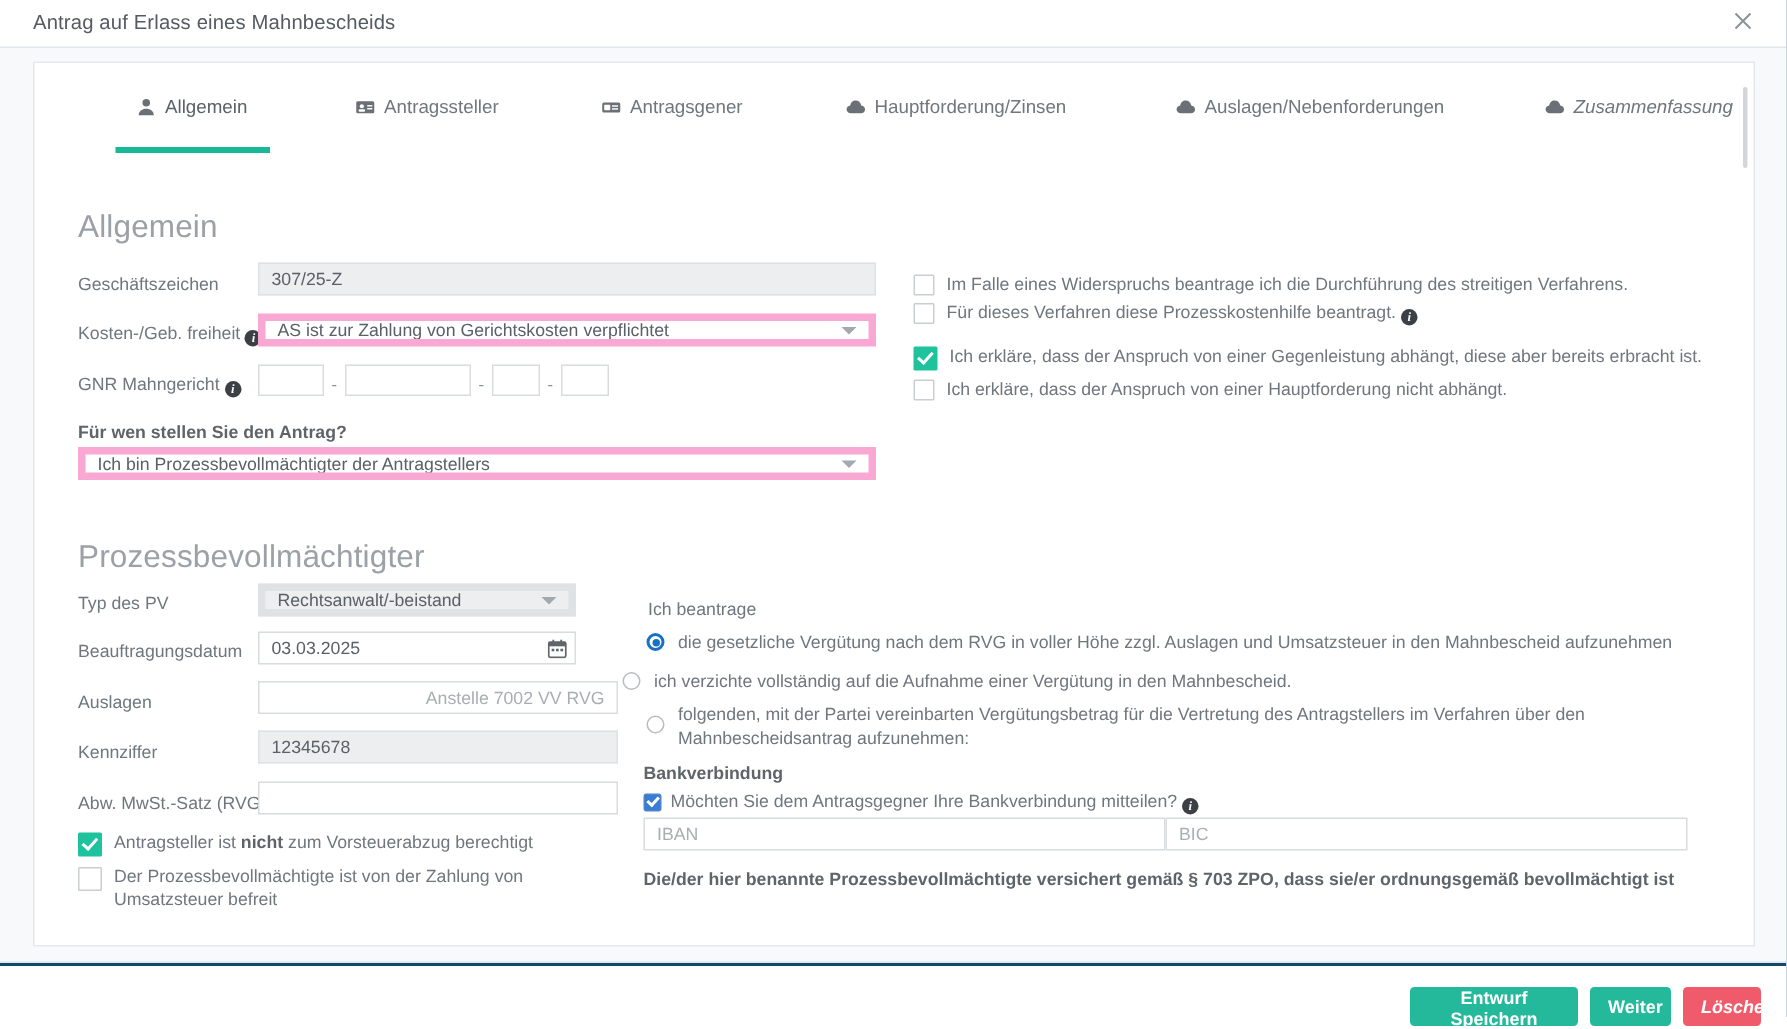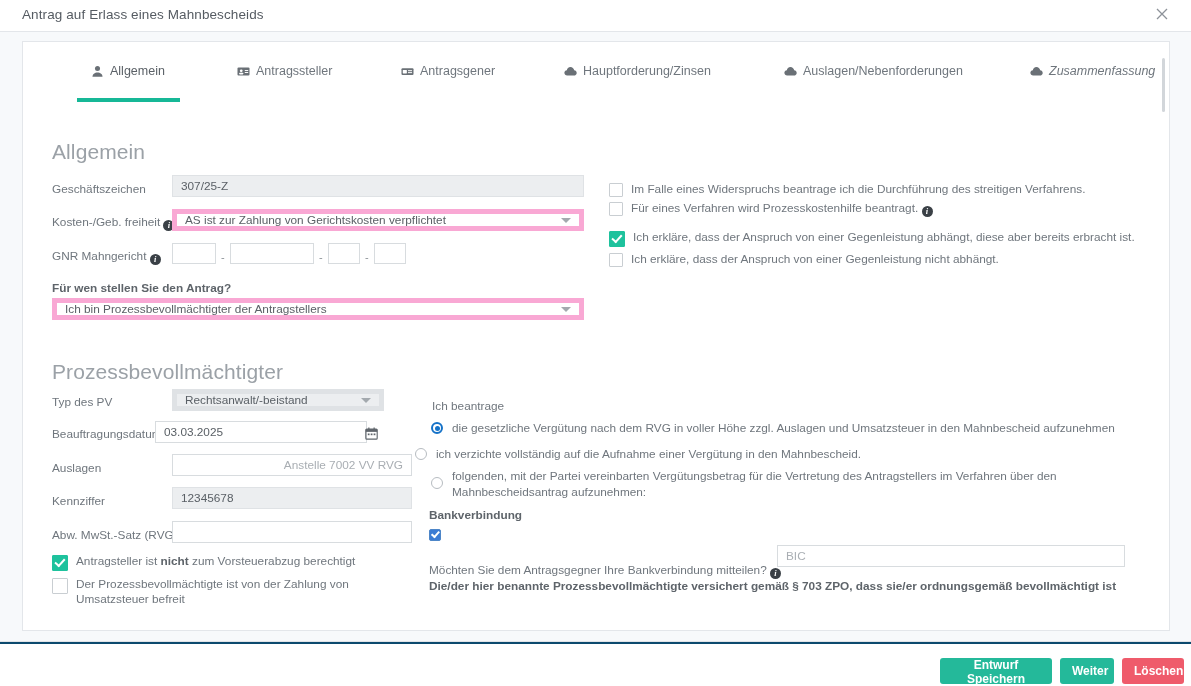--- a/index.html
+++ b/index.html
@@ -307,51 +307,51 @@
       <input class="inp" style="left: 351px; top: 201px; width: 32px; height: 21px;" value="">
 
       <div class="cbrow" style="left:586px; top:140px; width:540px;">
         <span class="cbox"></span>
         <span class="cb-txt">Im Falle eines Widerspruchs beantrage ich die Durchführung des streitigen Verfahrens.</span>
       </div>
 
       <div class="cbrow" style="left:586px; top:159px; width:540px;">
         <span class="cbox"></span>
         <span class="cb-txt">
-          <span>Für eines Verfahren wird Prozesskostenhilfe beantragt.</span>
+          <span>Für dieses Verfahren diese Prozesskostenhilfe beantragt.</span>
           <span class="info-ico">i</span>
         </span>
       </div>
 
       <div class="cbrow" style="left:586px; top:188px; width:540px;">
         <span class="cbox big on"></span>
         <span class="cb-txt">Ich erkläre, dass der Anspruch von einer Gegenleistung abhängt, diese aber bereits erbracht ist.</span>
       </div>
 
       <div class="cbrow" style="left:586px; top:210px; width:540px;">
         <span class="cbox"></span>
-        <span class="cb-txt">Ich erkläre, dass der Anspruch von einer Gegenleistung nicht abhängt.</span>
+        <span class="cb-txt">Ich erkläre, dass der Anspruch von einer Hauptforderung nicht abhängt.</span>
       </div>
 
       <div class="lbl-b" style="left:29px; top:239px;">Für wen stellen Sie den Antrag?</div>
       <div class="sel" style="left:29px; top:256px; width:532px; height:22px;">
         <span>Ich bin Prozessbevollmächtigter der Antragstellers</span>
         <span class="caret"></span>
       </div>
 
       <div class="sect-title" style="left:29px; top:318px;">Prozessbevollmächtigter</div>
 
       <div class="lbl" style="left:29px; top:353px;">Typ des PV</div>
       <div class="sel ro" style="left:149px; top:347px; width:212px; height:22px;">
         <span>Rechtsanwalt/-beistand</span>
         <span class="caret"></span>
       </div>
 
       <div class="lbl" style="left:29px; top:385px;">Beauftragungsdatum</div>
-      <input class="inp" style="left: 132px; top: 379px; width: 212px; height: 22px;" value="03.03.2025">
+      <input class="inp" style="left: 149px; top: 379px; width: 212px; height: 22px;" value="03.03.2025">
       <span class="cal-ico" style="left:342px; top:384px;">
         <svg width="13" height="13" viewBox="0 0 16 16" fill="none" aria-hidden="true">
           <rect x="1" y="2.6" width="14" height="12.4" rx="1.2" stroke="currentColor" stroke-width="1.4"></rect>
           <rect x="1" y="2.6" width="14" height="3.4" fill="currentColor"></rect>
           <rect x="4" y="0.6" width="1.5" height="3.2" fill="currentColor"></rect>
           <rect x="10.5" y="0.6" width="1.5" height="3.2" fill="currentColor"></rect>
           <rect x="3.4" y="8" width="2.2" height="2.1" fill="currentColor"></rect>
           <rect x="7" y="8" width="2.2" height="2.1" fill="currentColor"></rect>
           <rect x="10.6" y="8" width="2.2" height="2.1" fill="currentColor"></rect>
         </svg>
@@ -388,34 +388,35 @@
         <span class="rd-txt">ich verzichte vollständig auf die Aufnahme einer Vergütung in den Mahnbescheid.</span>
       </div>
 
       <div class="rdrow" style="left:408px; top:426px; width:710px;">
         <span class="radio" style="margin-top:9px;"></span>
         <span class="rd-txt">folgenden, mit der Partei vereinbarten Vergütungsbetrag für die Vertretung des Antragstellers im Verfahren über den Mahnbescheidsantrag aufzunehmen:</span>
       </div>
 
       <div class="lbl-b" style="left:406px; top:466px;">Bankverbindung</div>
 
-      <div class="cbrow" style="left:406px; top:485px; width:420px; gap:22px;flex-direction:column;">
+      <div class="cbrow" style="left:406px; top:485px; width:420px; gap:6px;">
         <span class="cbox nat"></span>
         <span class="cb-txt">
           <span>Möchten Sie dem Antragsgegner Ihre Bankverbindung mitteilen?</span>
           <span class="info-ico">i</span>
         </span>
       </div>
 
+      <input class="inp" style="left: 406px; top: 503px; width: 348px; height: 22px;" placeholder="IBAN">
       <input class="inp" style="left: 754px; top: 503px; width: 348px; height: 22px;" placeholder="BIC">
 
       <div class="lbl-b" style="left:406px; top:537px;">Die/der hier benannte Prozessbevollmächtigte versichert gemäß § 703 ZPO, dass sie/er ordnungsgemäß bevollmächtigt ist</div>
 
     </div>
   </div>
 
   <div class="footer">
     <button class="btn green" style="left:940px; width:112px;">Entwurf Speichern</button>
     <button class="btn green" style="left:1060px; width:54px;">Weiter</button>
-    <button class="btn red" style="left:1122px; width:62px;">Löschen</button>
+    <button class="btn red" style="left:1122px; width:52px;font-style:italic;">Löschen</button>
   </div>
 
 </div>
 
 </body></html>

